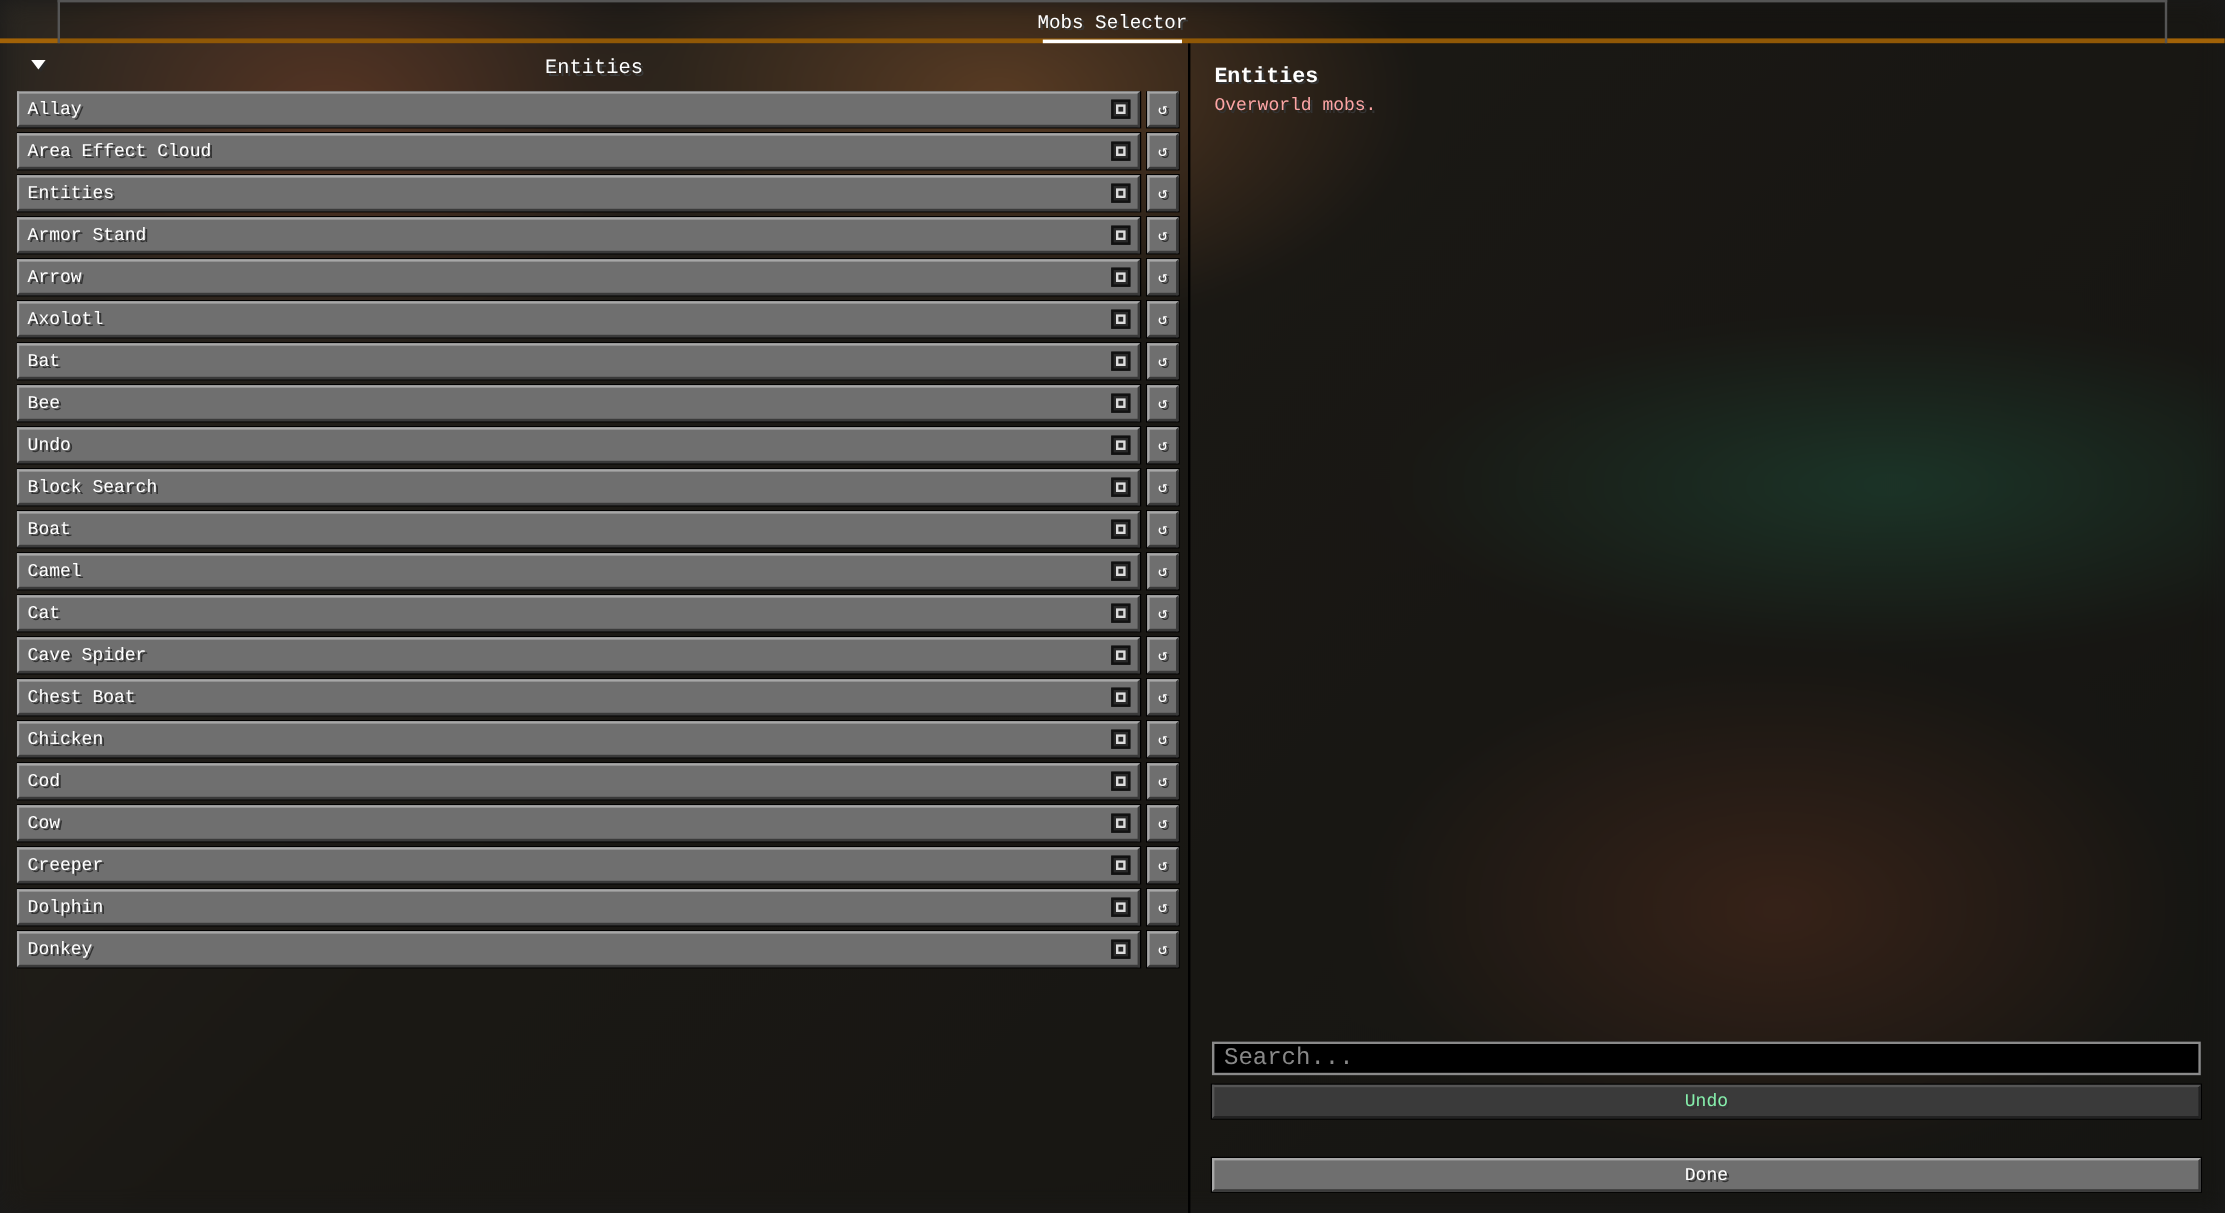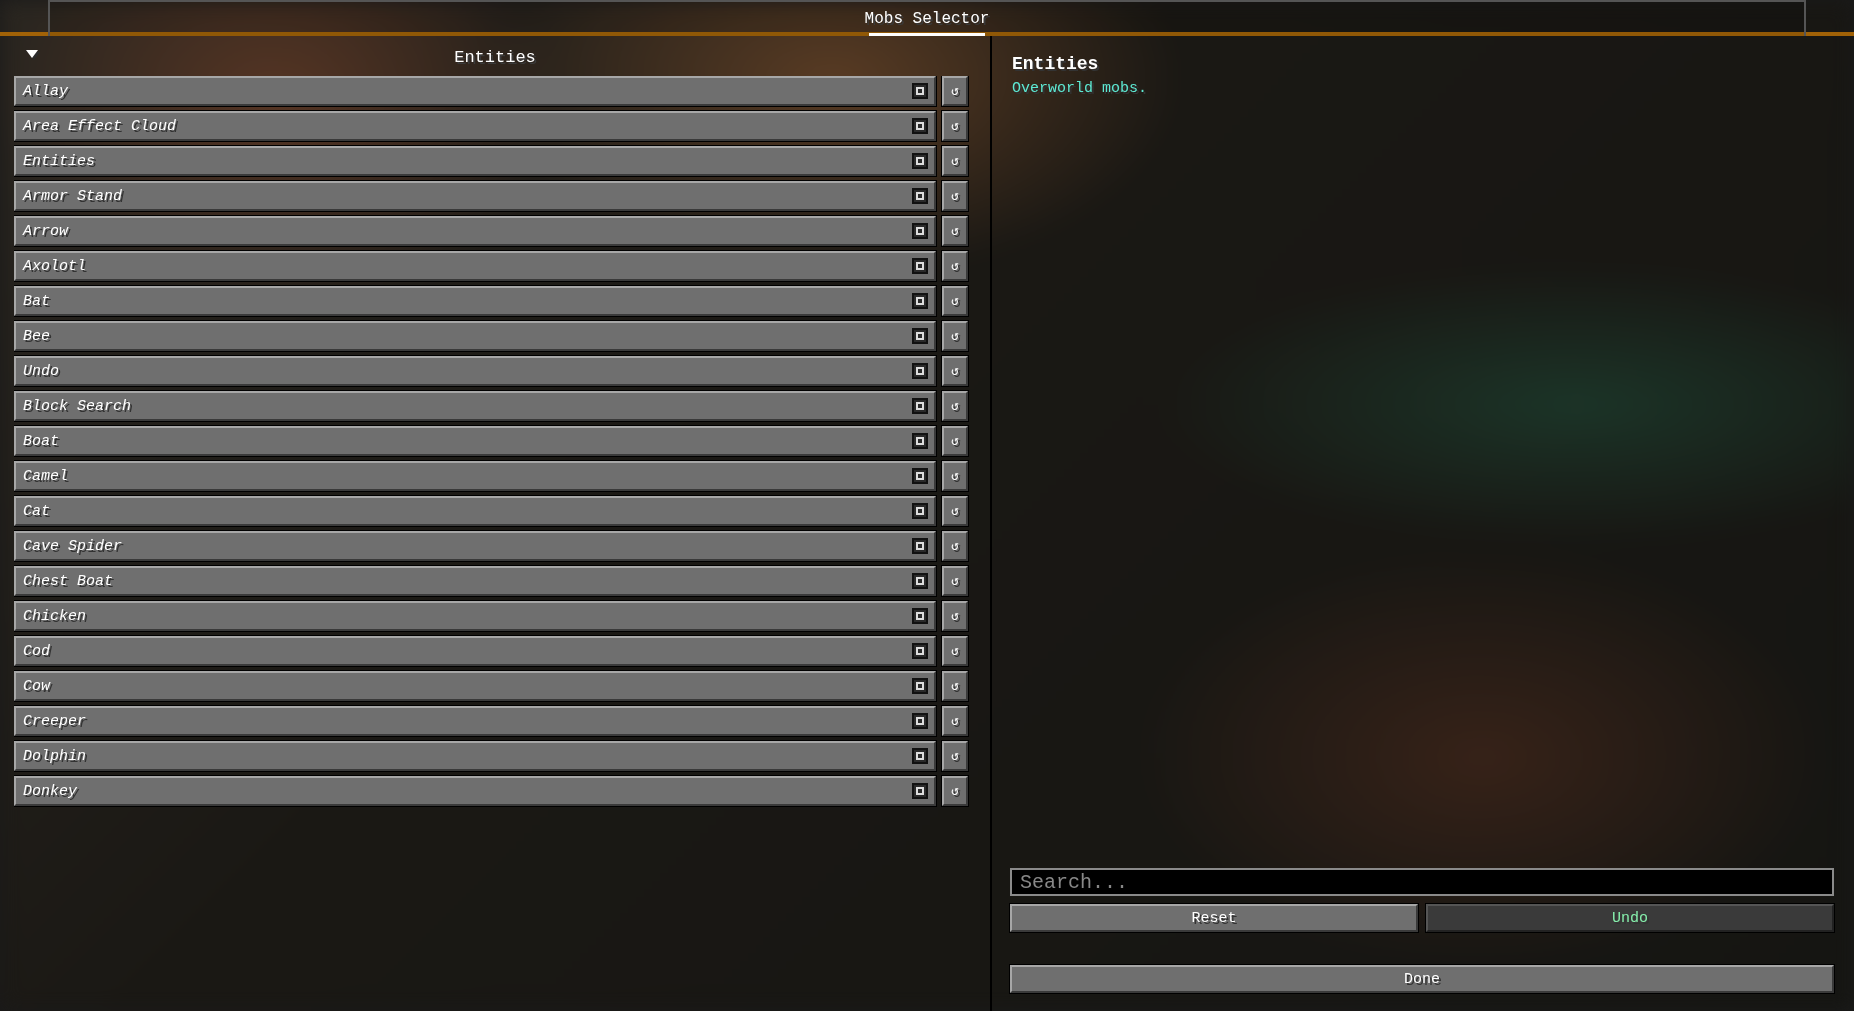--- a/index.html
+++ b/index.html
@@ -88,22 +88,21 @@
     font-size: 17px;
     color: #fff;
     text-shadow: 2px 2px 0 #3a3a3a;
   }
 
   .scroll-wrap {
     position: absolute;
     left: 14px; right: 0; top: 40px; bottom: 0;
     overflow-y: auto;
     overflow-x: hidden;
-    padding-right: 22px;
-    font-style: italic;
+    padding-right: 8px;
   }
   .scroll-wrap::-webkit-scrollbar { width: 10px; }
   .scroll-wrap::-webkit-scrollbar-track { background: #111; }
   .scroll-wrap::-webkit-scrollbar-thumb { background: #bbb; border: 1px solid #888; }
 
   .row {
     display: flex;
     align-items: stretch;
     height: 30px;
     margin-bottom: 5px;
@@ -164,21 +163,21 @@
   }
   .desc-title {
     font-weight: bold;
     font-size: 18px;
     color: #fff;
     text-shadow: 2px 2px 0 #333;
     margin-bottom: 6px;
   }
   .desc-sub {
     font-size: 15px;
-    color: #5eead4;
+    color: #fca5a5;
     text-shadow: 2px 2px 0 #333;
   }
 
   .bottom-controls {
     position: absolute;
     left: 20px; right: 20px; bottom: 18px;
   }
   .search {
     width: 100%;
     height: 28px;
@@ -433,23 +432,20 @@
   <div class="right-pane">
     <div class="vsep"></div>
     <div class="desc">
       <div class="desc-title">Entities</div>
       <div class="desc-sub">Overworld mobs.</div>
     </div>
 
     <div class="bottom-controls">
       <input class="search" type="text" placeholder="Search..." style="">
       <div class="btn-row">
-        <div class="btn wide-btn">
-          <span>Reset</span>
-        </div>
         <div class="btn wide-btn disabled">
           <span>Undo</span>
         </div>
       </div>
       <div class="btn wide-btn done-btn">
         <span>Done</span>
       </div>
     </div>
   </div>
 

